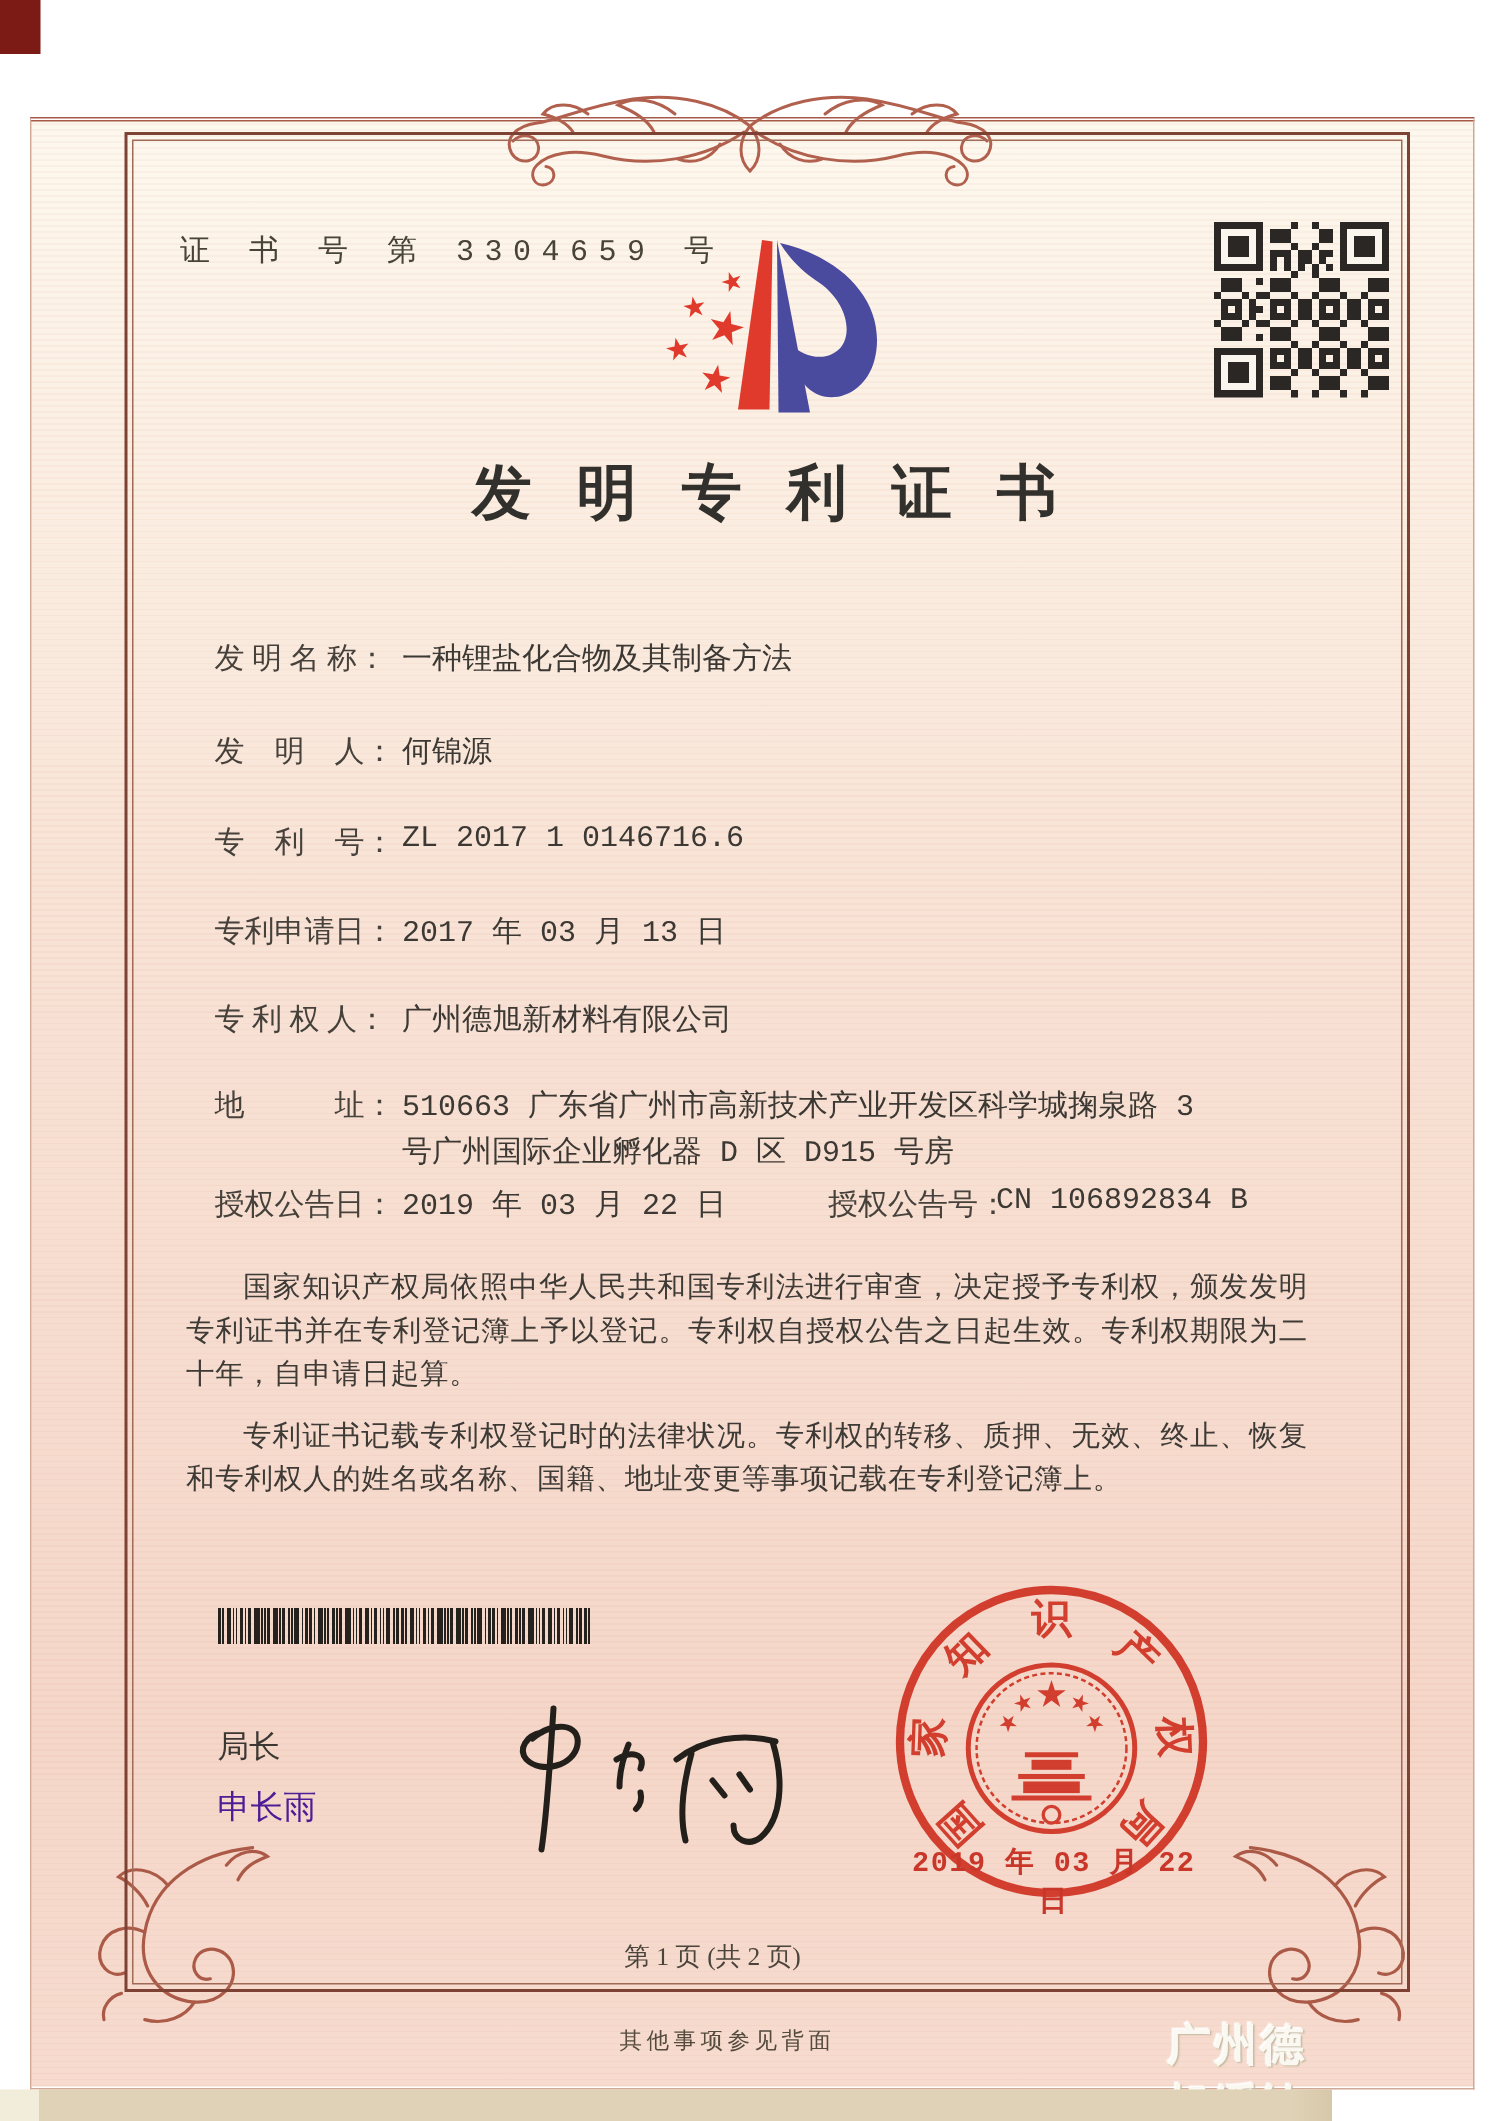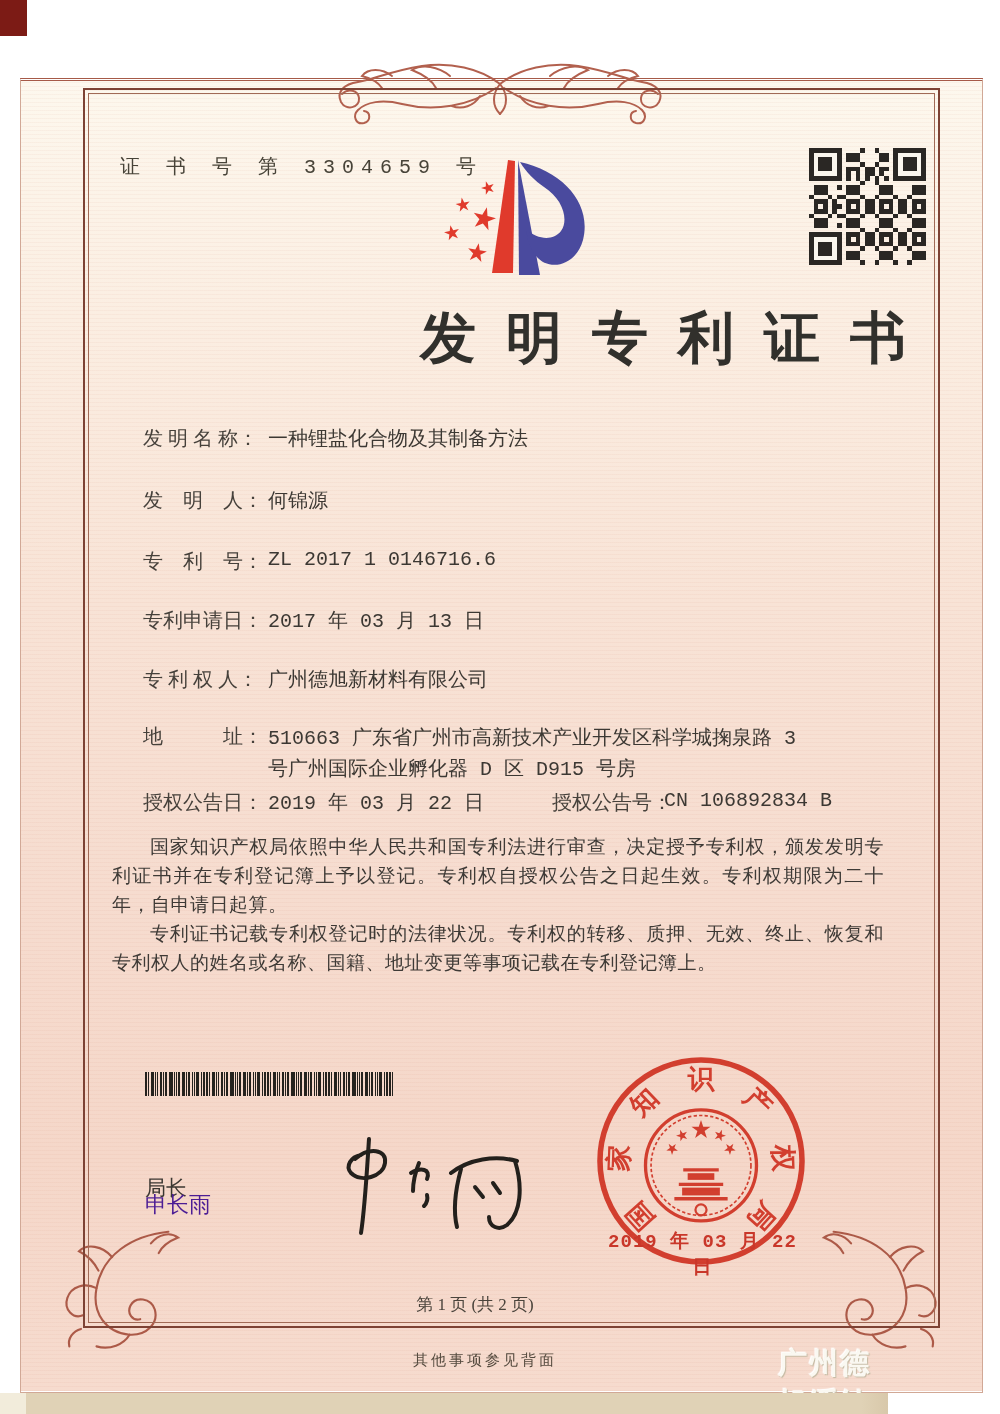--- a/index.html
+++ b/index.html
@@ -25,35 +25,35 @@
 
   .fl-top{left:330px;top:50px;width:340px;height:84px;}
   .fl-bl{left:46px;top:1224px;width:136px;height:136px;}
   .fl-br{left:820px;top:1224px;width:136px;height:136px;transform:scaleX(-1);}
 
   .cert-no{left:120px;top:153px;font-size:20px;letter-spacing:7px;color:#474338;
     font-family:"Liberation Mono","Liberation Serif",serif;}
   .logo{left:422px;top:146px;width:170px;height:150px;}
   .qr{left:809px;top:148px;width:117px;height:117px;}
 
-  .title{left:83px;top:301px;width:853px;text-align:right;font-size:56px;font-weight:600;
+  .title{left:83px;top:301px;width:853px;text-align:center;font-size:40px;font-weight:600;
     color:#31302c;letter-spacing:30px;text-indent:30px;}
 
   .field{left:0;top:0;width:1000px;height:30px;font-size:20px;}
   .flabel{position:absolute;left:143px;color:#46413b;white-space:pre;}
   .fvalue{position:absolute;left:268px;color:#3c3833;white-space:pre;
     font-family:"Liberation Mono","Liberation Serif",serif;}
   .fvalue.wrap{white-space:normal;width:560px;line-height:31px;}
 
   .law{left:112px;top:832px;width:772px;font-size:19px;line-height:29px;
     text-align:justify;color:#3e3a36;letter-spacing:0.5px;}
-  .law p{margin:0;text-indent:2em;}
+  .law p{margin:12px;text-indent:2em;}
 
   .barcode{left:145px;top:1072px;width:252px;height:24px;}
-  .director-title{left:145px;top:1150px;font-size:21px;color:#3b3732;margin-top:24px;}
+  .director-title{left:145px;top:1150px;font-size:21px;color:#3b3732;}
   .director-name{left:145px;top:1190px;font-size:22px;color:#4c1d95;font-family:Liberation Mono, monospace;}
   .signature{left:303px;top:1128px;width:240px;height:112px;}
 
   .seal{left:590px;top:1050px;width:222px;height:222px;opacity:0.92;mix-blend-mode:multiply;}
   .seal-date{left:600px;top:1228px;width:205px;text-align:center;font-size:19px;
     color:#c9372a;letter-spacing:1px;font-weight:600;
     font-family:"Liberation Mono","Liberation Serif",serif;}
 
   .page-info{left:75px;top:1293px;width:800px;text-align:center;font-size:17px;color:#4a443c;}
   .back-note{left:75px;top:1351px;width:820px;text-align:center;font-size:15px;

